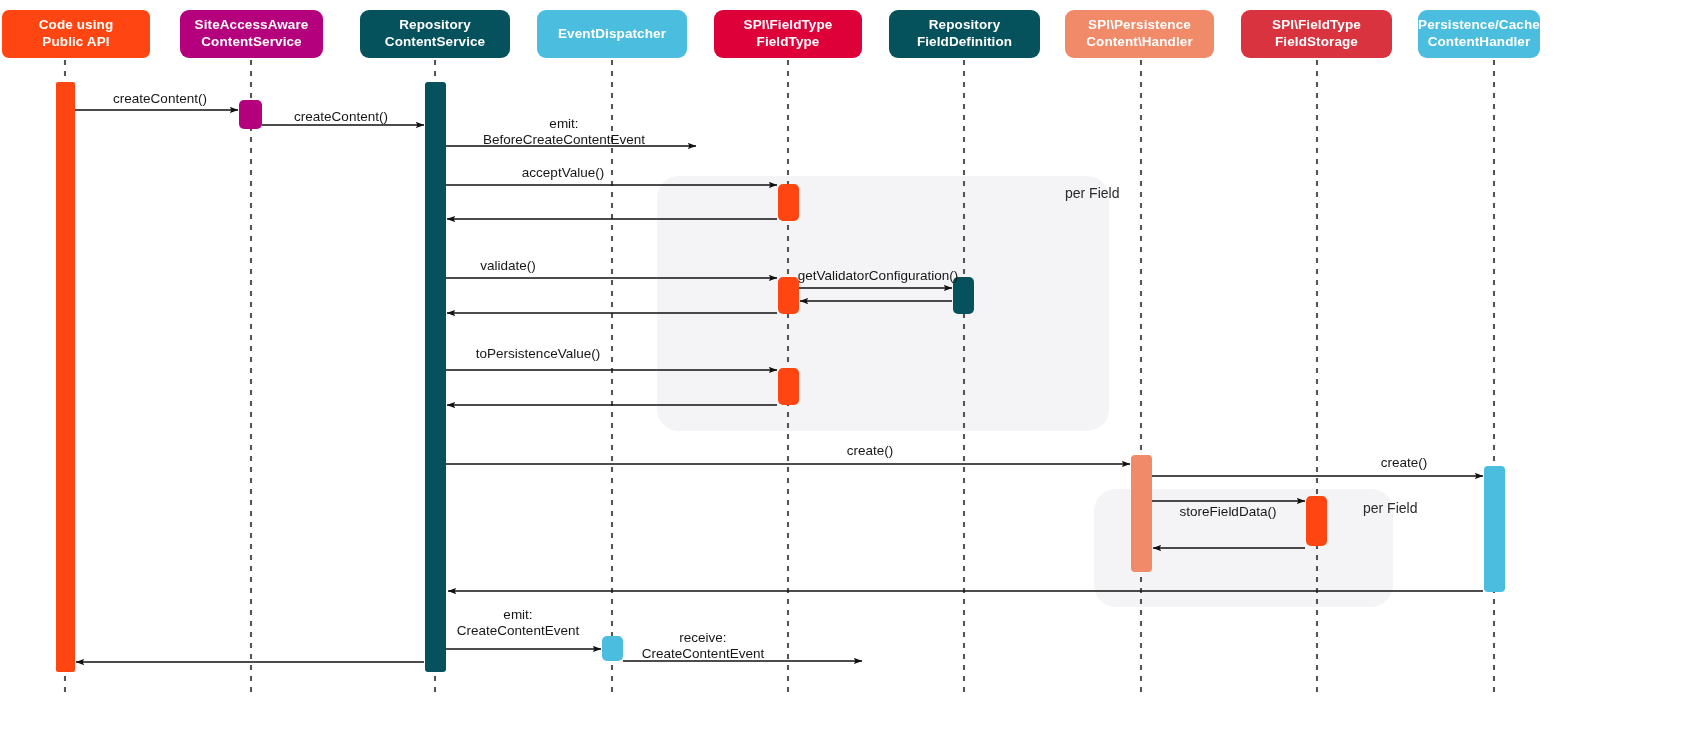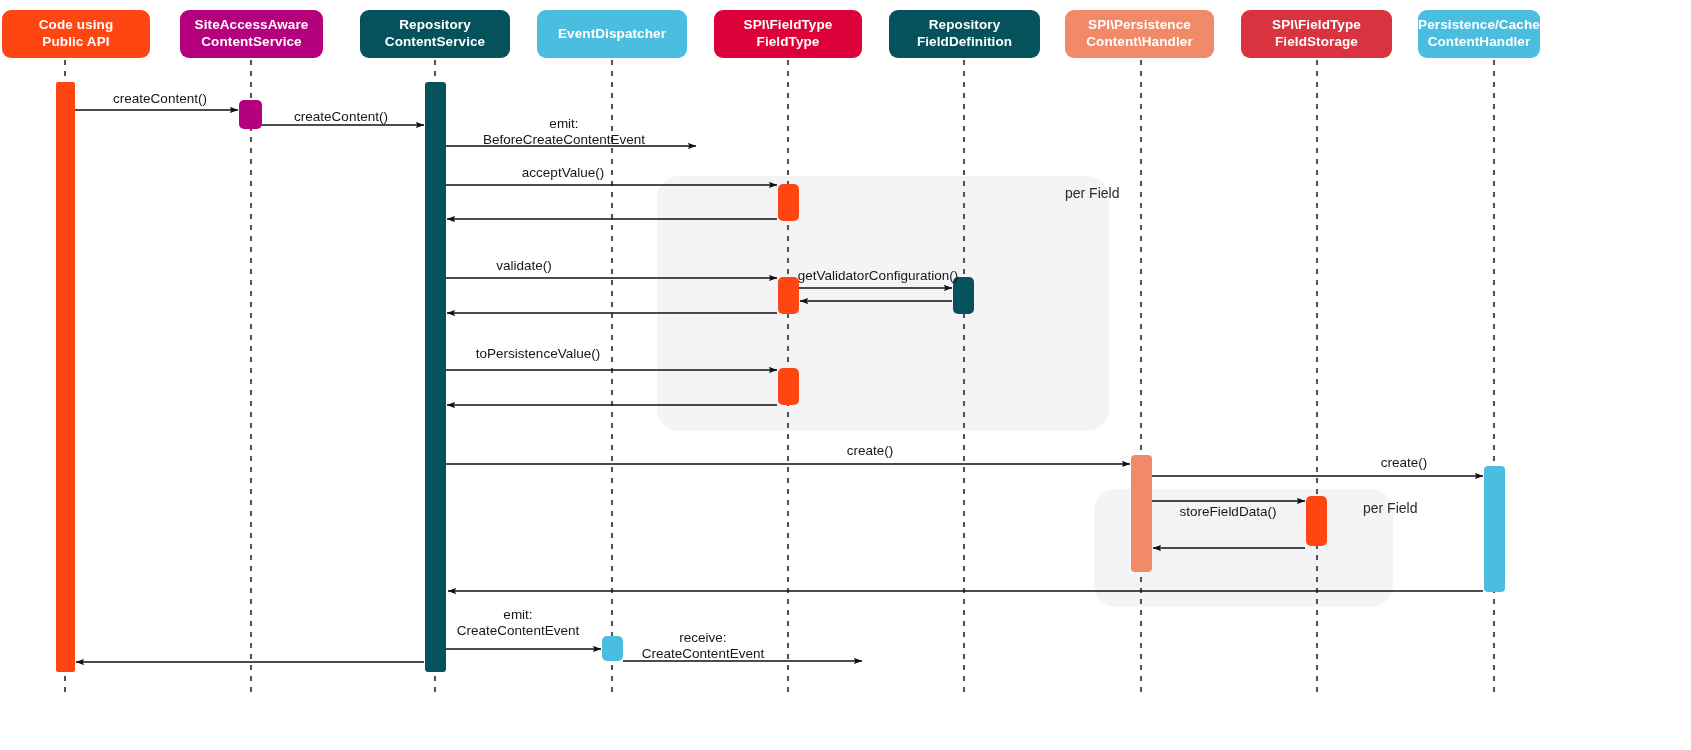--- a/index.html
+++ b/index.html
@@ -77,21 +77,21 @@
         <line x1="1152" y1="476" x2="1483" y2="476" stroke="#111111" stroke-width="1.7" marker-end="url(#arrow-r)"></line>
         <line x1="1152" y1="501" x2="1305" y2="501" stroke="#111111" stroke-width="1.7" marker-end="url(#arrow-r)"></line>
         <line x1="1305" y1="548" x2="1153" y2="548" stroke="#111111" stroke-width="1.7" marker-end="url(#arrow-l)"></line>
         <line x1="1483" y1="591" x2="448" y2="591" stroke="#111111" stroke-width="1.7" marker-end="url(#arrow-l)"></line>
         <line x1="446" y1="649" x2="601" y2="649" stroke="#111111" stroke-width="1.7" marker-end="url(#arrow-r)"></line>
         <line x1="623" y1="661" x2="862" y2="661" stroke="#111111" stroke-width="1.7" marker-end="url(#arrow-r)"></line>
         <line x1="424" y1="662" x2="76" y2="662" stroke="#111111" stroke-width="1.7" marker-end="url(#arrow-l)"></line>
       </g>
   </svg>
   <div id="actors-layer">
-      <div class="actor-box" style="left: 2px; top: 10px; width: 148px; height: 48px; background: rgb(255, 70, 18); color: rgb(255, 255, 255);">
+      <div class="actor-box" style="left: 2px; top: 10px; width: 148px; height: 48px; background: rgb(255, 70, 18); color: rgb(255, 255, 255); border-radius: 7px;">
         <span>Code using
 Public API</span>
       </div>
       <div class="actor-box" style="left: 180px; top: 10px; width: 143px; height: 48px; background: rgb(181, 0, 126); color: rgb(255, 255, 255); align-items: center;">
         <span>SiteAccessAware
 ContentService</span>
       </div>
       <div class="actor-box" style="left: 360px; top: 10px; width: 150px; height: 48px; background: rgb(6, 82, 92); color: rgb(255, 255, 255);">
         <span>Repository
 ContentService</span>
@@ -119,21 +119,21 @@
         <span>Persistence/Cache
 ContentHandler</span>
       </div>
     </div>
   <div id="labels-layer">
       <div class="msg-label" style="left: 160px; top: 91px;">createContent()</div>
       <div class="msg-label" style="left: 341px; top: 109px;">createContent()</div>
       <div class="msg-label" style="left: 564px; top: 116px;">emit:
 BeforeCreateContentEvent</div>
       <div class="msg-label" style="left: 527px; top: 165px; margin-left: 36px;">acceptValue()</div>
-      <div class="msg-label" style="left: 524px; top: 258px;">validate()</div>
+      <div class="msg-label" style="left: 508px; top: 258px;">validate()</div>
       <div class="msg-label" style="left: 878px; top: 268px;">getValidatorConfiguration()</div>
       <div class="msg-label" style="left: 538px; top: 346px;">toPersistenceValue()</div>
       <div class="msg-label" style="left: 870px; top: 443px;">create()</div>
       <div class="msg-label" style="left: 1404px; top: 455px;">create()</div>
       <div class="msg-label" style="left: 1228px; top: 504px;">storeFieldData()</div>
       <div class="msg-label" style="left: 518px; top: 607px;">emit:
 CreateContentEvent</div>
       <div class="msg-label" style="left: 703px; top: 630px;">receive:
 CreateContentEvent</div>
       <div class="frame-label" style="left: 1065px; top: 185px;">per Field</div>

